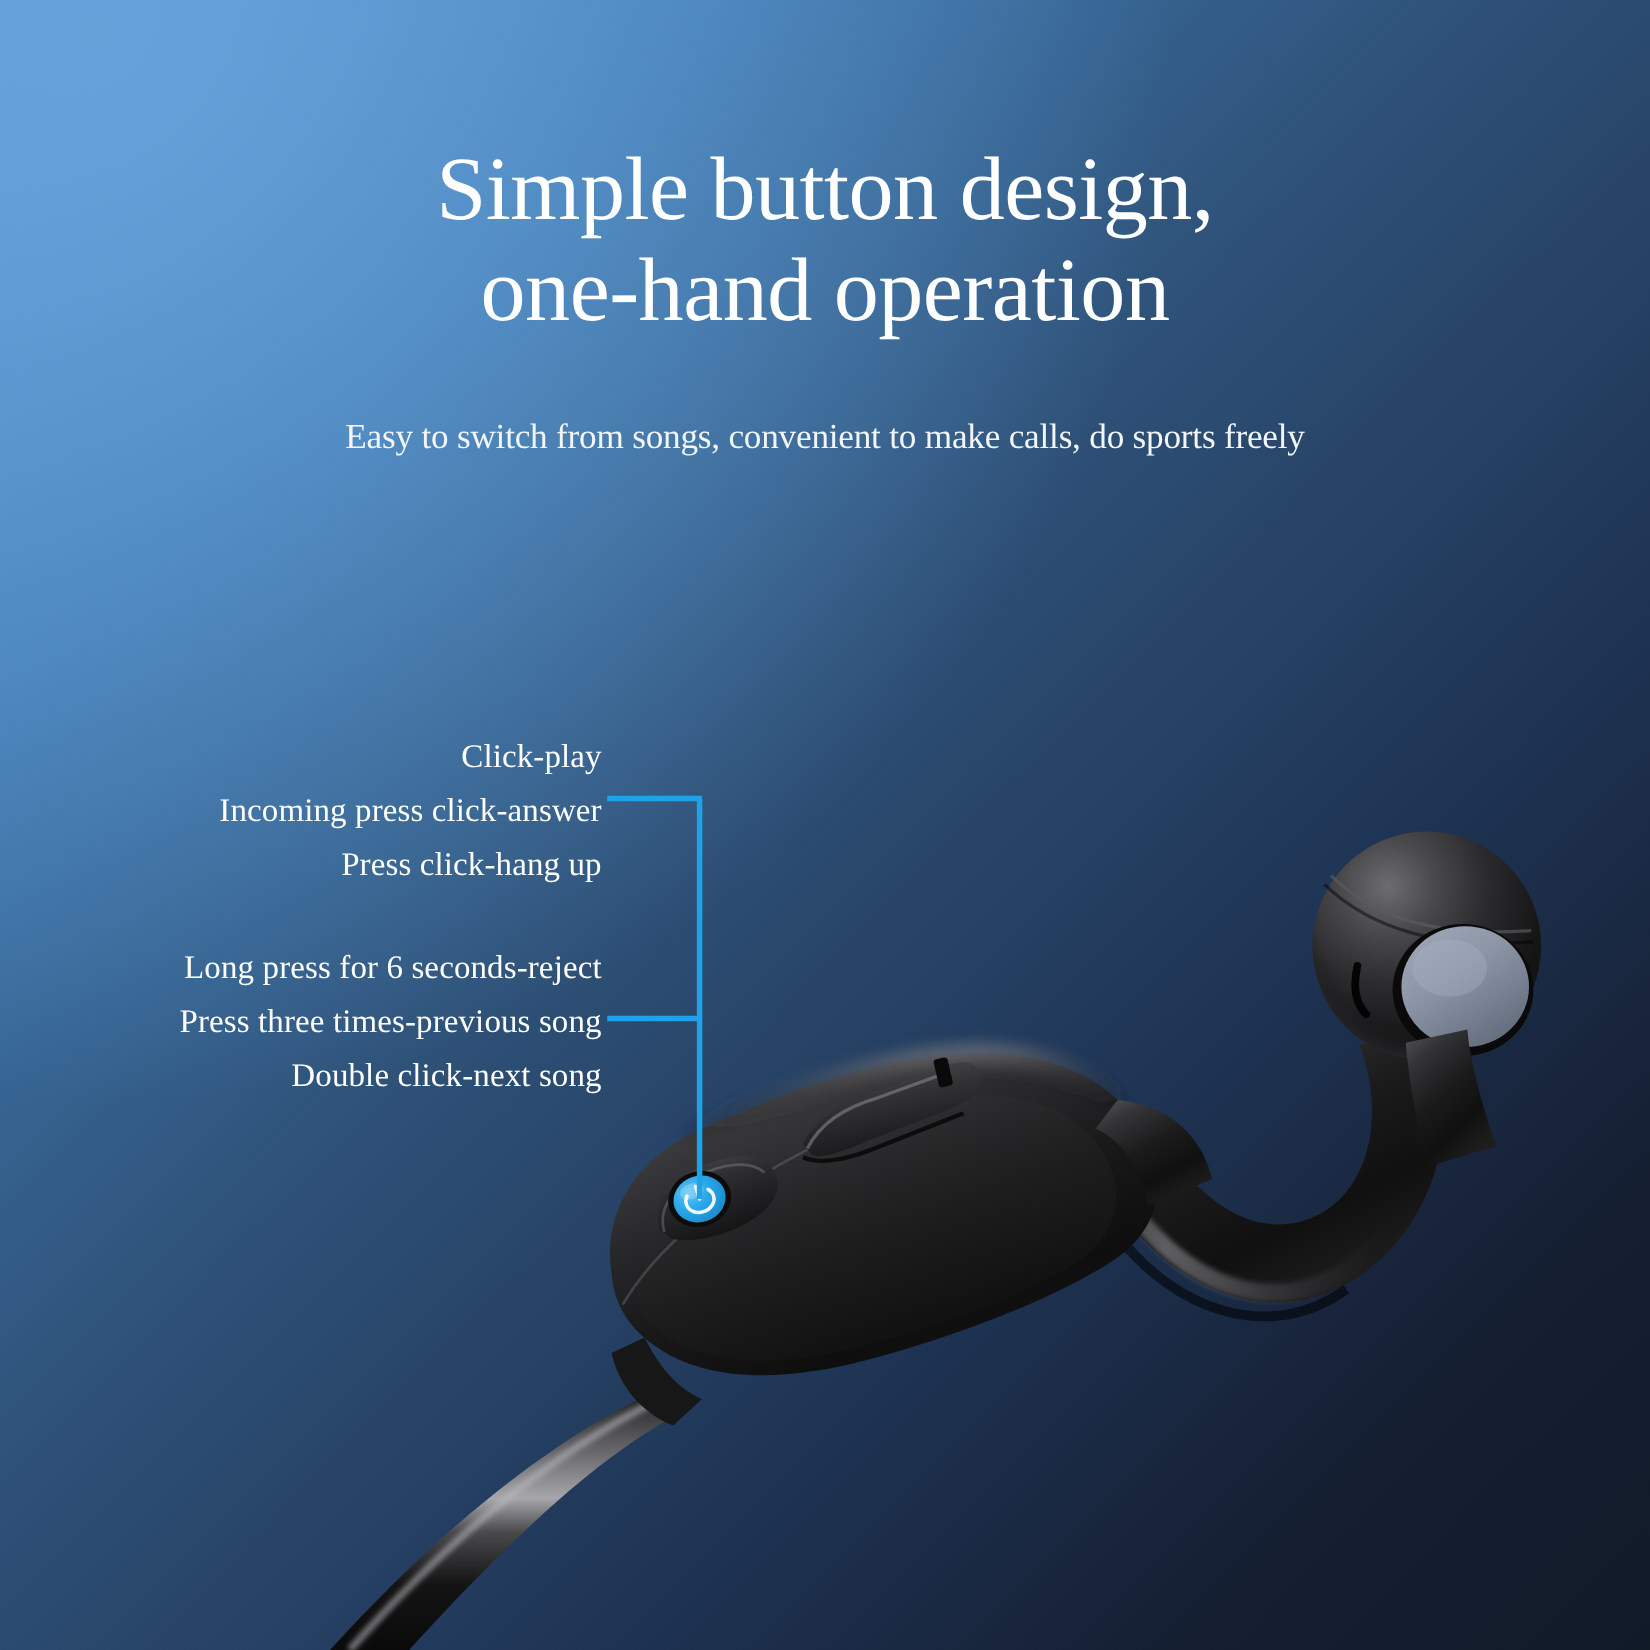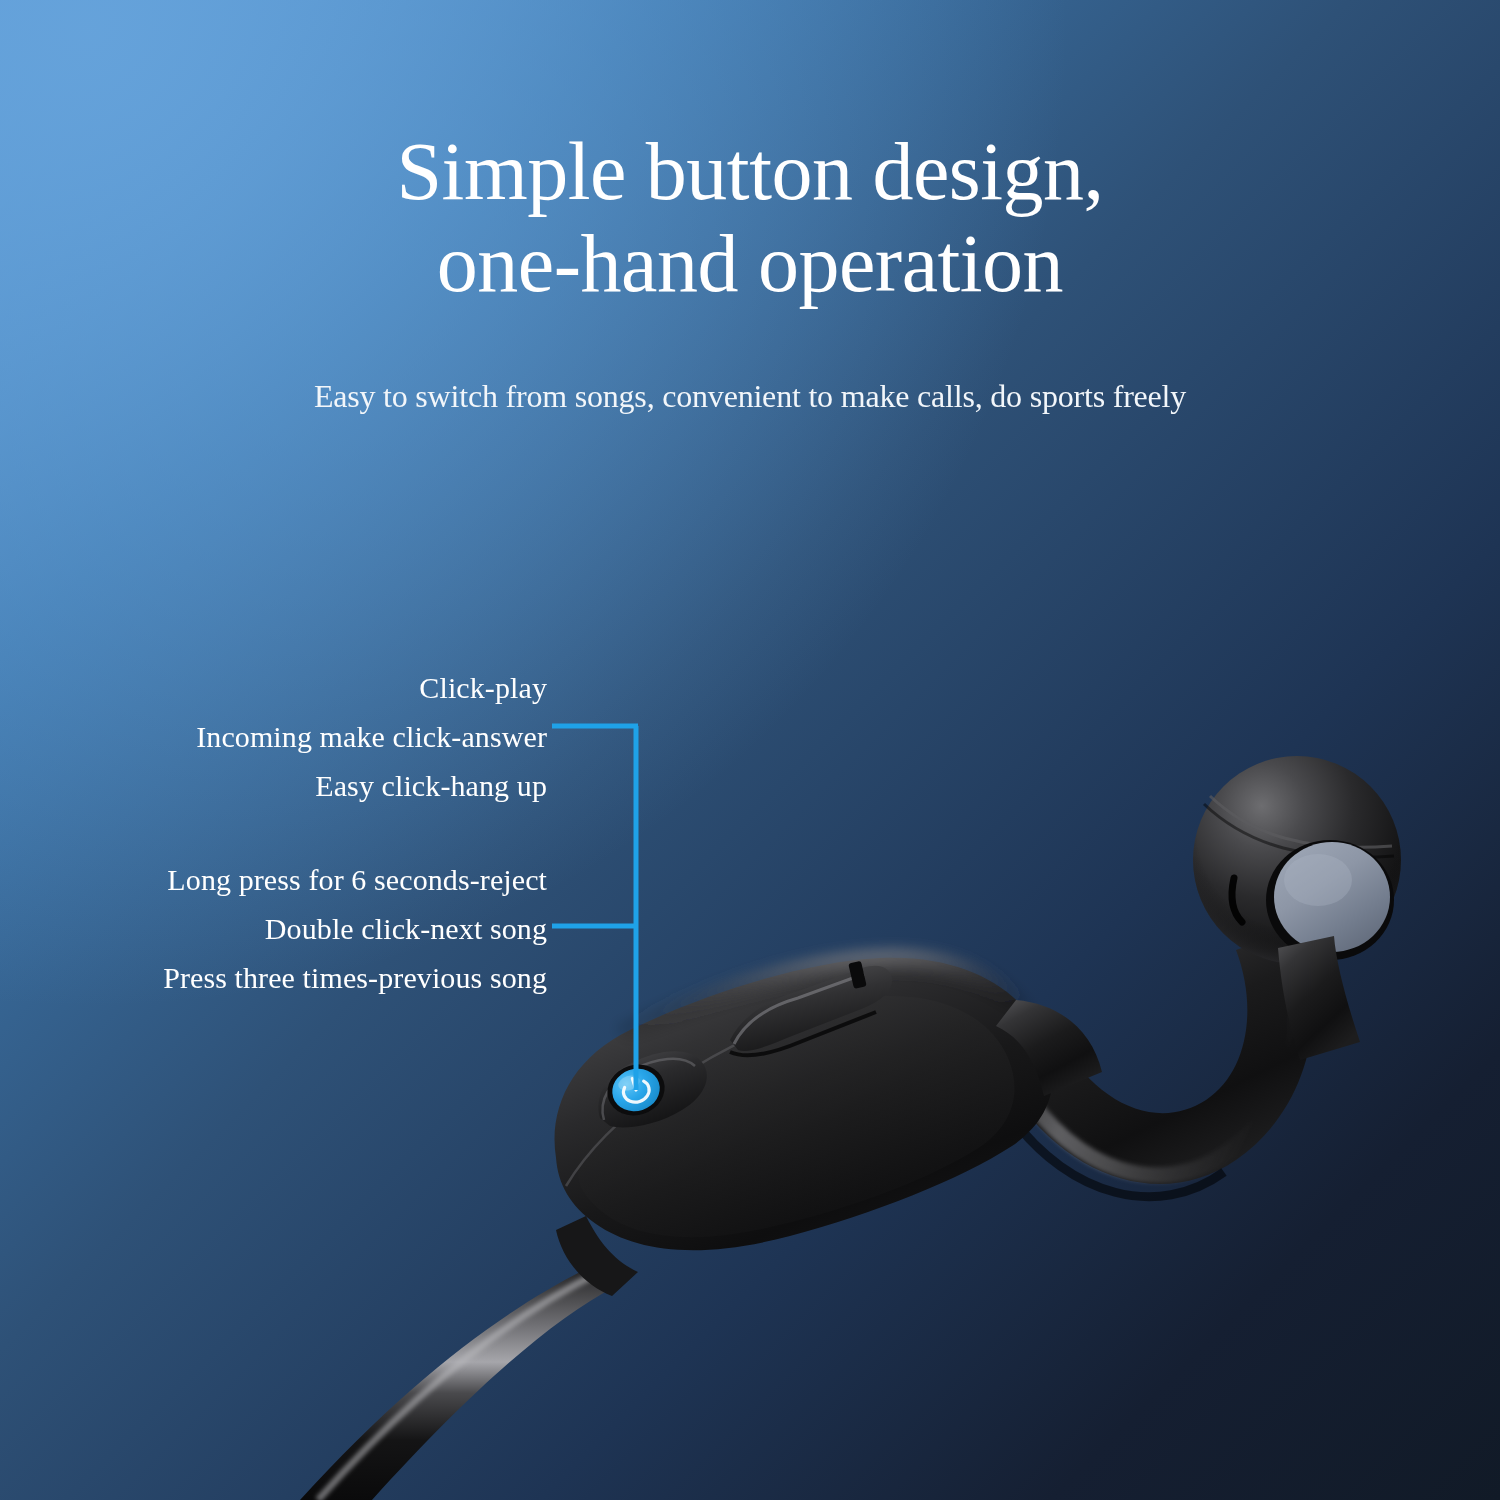--- a/index.html
+++ b/index.html
@@ -80,28 +80,28 @@
 
 <div id="stage">
 
   <div class="headline">Simple button design,
 one-hand operation</div>
 
   <div class="subhead">Easy to switch from songs, convenient to make calls, do sports freely</div>
 
   <div class="labels" id="labels-group-a">
     <div>Click-play</div>
-    <div>Incoming make click-answer</div>
-    <div>Easy click-hang up</div>
+    <div>Incoming press click-answer</div>
+    <div>Press click-hang up</div>
   </div>
 
   <div class="labels" id="labels-group-b">
     <div>Long press for 6 seconds-reject</div>
+    <div>Press three times-previous song</div>
     <div>Double click-next song</div>
-    <div>Press three times-previous song</div>
   </div>
 
   <svg id="product" viewBox="0 0 1500 1500">
     <defs>
 
       <linearGradient id="bodyGrad" x1="0.1" y1="0.05" x2="0.75" y2="1">
         <stop offset="0%" stop-color="#5b5b5d"></stop>
         <stop offset="14%" stop-color="#3e3e40"></stop>
         <stop offset="34%" stop-color="#2a2a2c"></stop>
         <stop offset="58%" stop-color="#181819"></stop>

